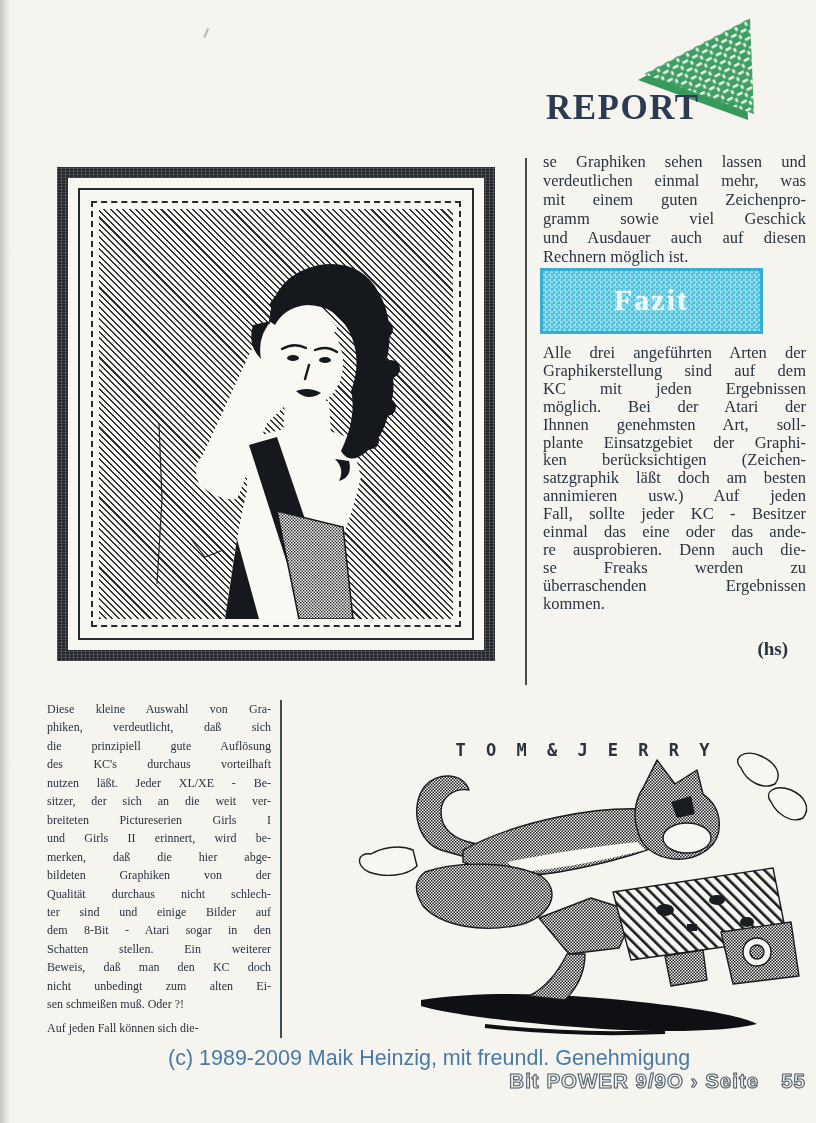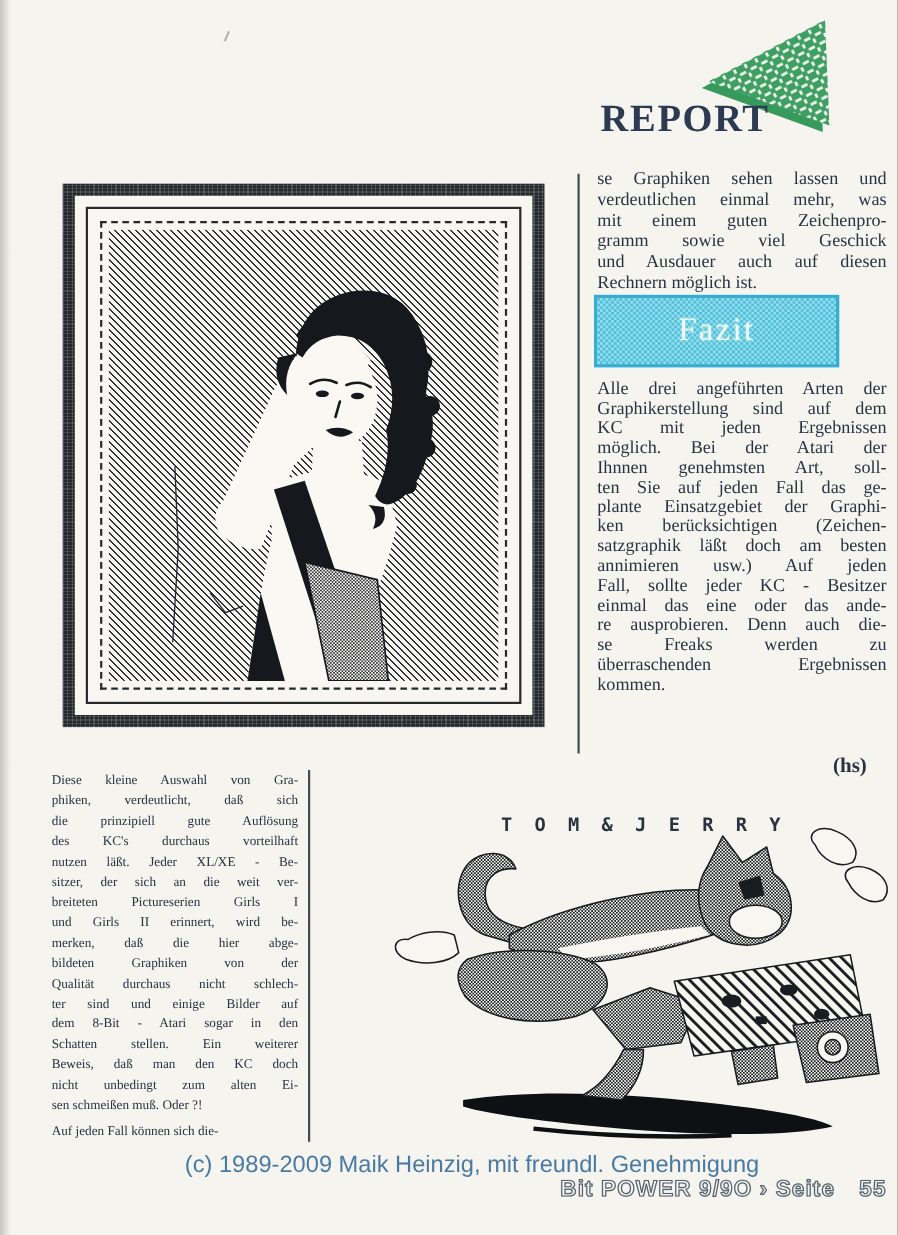--- a/index.html
+++ b/index.html
@@ -24,29 +24,29 @@
   .tcol{position:absolute;}
   .tline{text-align:justify;text-align-last:justify;white-space:nowrap;}
   .tlast{text-align-last:left;}
   .rcol{left:543px;width:263px;font-size:16.5px;}
   .rp1{top:152px;line-height:19px;}
   .rp2{top:344px;line-height:17.9px;}
   .lcol{left:47px;width:224px;font-size:12px;}
   .lp1{top:700px;line-height:18.45px;}
   .lp2{top:1019px;line-height:18.45px;}
   .byline{position:absolute;left:668px;top:638px;width:120px;text-align:right;
-        font-weight:bold;font-size:19px;margin-top:48px;}
+        font-weight:bold;font-size:19px;}
 
   
   .fazit-box{position:absolute;left:540px;top:268px;width:223px;height:66px;box-sizing:border-box;
         border:3px solid #35aed2;
         background:repeating-conic-gradient(#93dcec 0% 25%,#4fc0da 0% 50%);
         background-size:5px 5px;}
   .fazit-label{font-size:30px;letter-spacing:2px;color:#eef8f5;text-align:center;
-        line-height:58px;text-shadow:0 0 2px rgba(255,255,255,.55);}
+        line-height:58px;text-shadow:0 0 2px rgba(255,255,255,.55);font-weight:bold;}
 
   
   .pin-frame{position:absolute;left:57px;top:167px;width:438px;height:494px;box-sizing:border-box;
         background:#24282c;padding:11px;
         background-image:repeating-linear-gradient(90deg,rgba(255,255,255,.16) 0 1px,transparent 1px 4px),
                          repeating-linear-gradient(0deg,rgba(255,255,255,.12) 0 1px,transparent 1px 3px);}
   .pin-f2{background:#f7f6f1;padding:10px;width:100%;height:100%;box-sizing:border-box;}
   .pin-f3{border:2px solid #272b30;padding:11px;width:100%;height:100%;box-sizing:border-box;background:#f7f6f1;}
   .pin-f4{border:2px dashed #272b30;padding:6px;width:100%;height:100%;box-sizing:border-box;background:#f7f6f1;}
   .pin-img{position:relative;width:100%;height:100%;
@@ -149,21 +149,20 @@
     </div>
   <div class="fazit-box">
     <div class="fazit-label">Fazit</div>
   </div>
   <div class="tcol rcol rp2">
       <div class="tline">Alle drei angeführten Arten der</div>
       <div class="tline">Graphikerstellung sind auf dem</div>
       <div class="tline">KC mit jeden Ergebnissen</div>
       <div class="tline">möglich. Bei der Atari der</div>
       <div class="tline">Ihnnen genehmsten Art, soll-</div>
-      <div class="tline">ten Sie auf jeden Fall das ge-</div>
       <div class="tline">plante Einsatzgebiet der Graphi-</div>
       <div class="tline">ken berücksichtigen (Zeichen-</div>
       <div class="tline">satzgraphik läßt doch am besten</div>
       <div class="tline">annimieren usw.) Auf jeden</div>
       <div class="tline">Fall, sollte jeder KC - Besitzer</div>
       <div class="tline">einmal das eine oder das ande-</div>
       <div class="tline">re ausprobieren. Denn auch die-</div>
       <div class="tline">se Freaks werden zu</div>
       <div class="tline">überraschenden Ergebnissen</div>
       <div class="tline tlast">kommen.</div>

